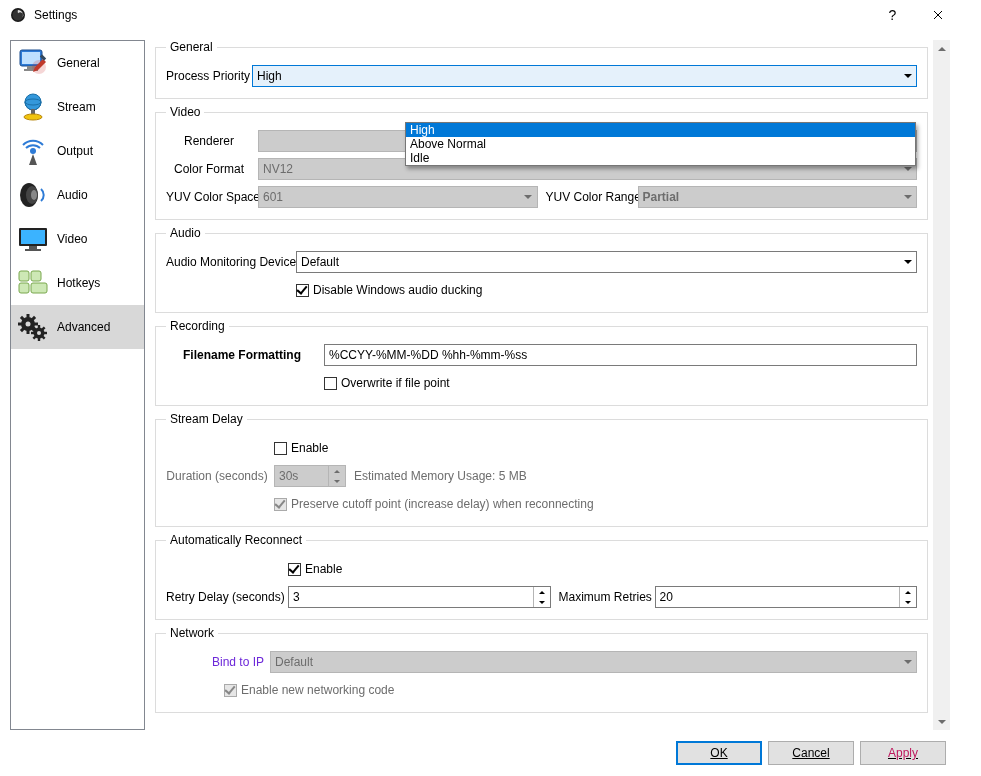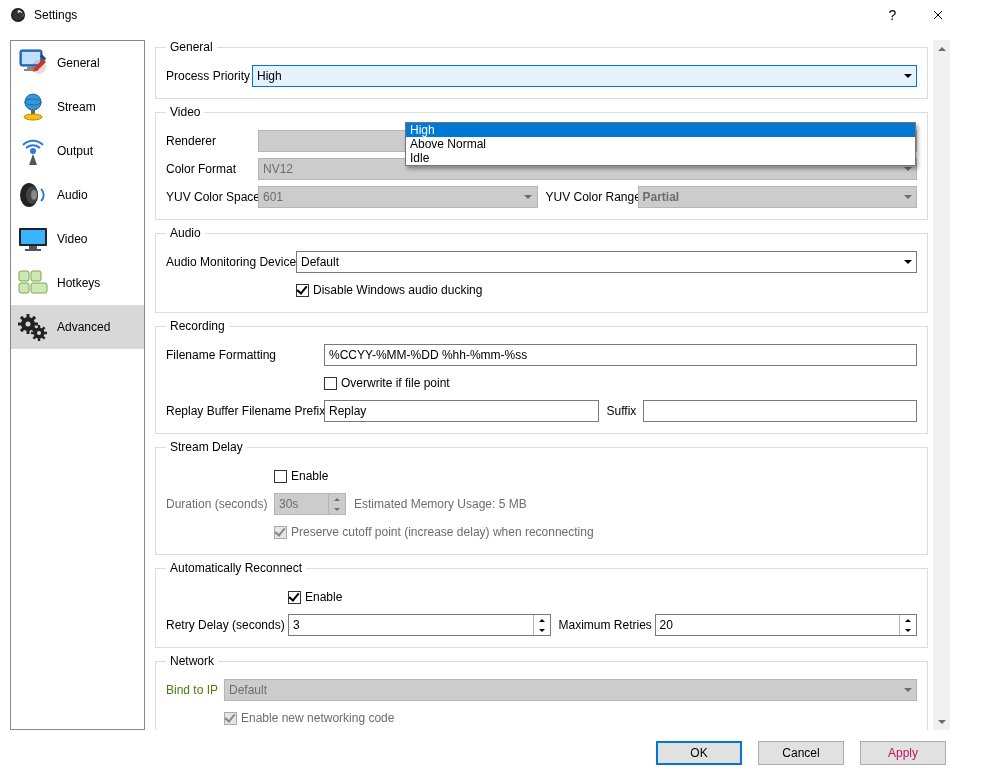--- a/index.html
+++ b/index.html
@@ -17,40 +17,40 @@
   .side-item .icon { width:32px; height:32px; flex:0 0 32px; }
   .content { flex:1; position:relative; overflow:hidden; }
   .scrollarea { position:absolute; inset:0; padding-right:22px; }
   .scrollbar { position:absolute; right:0; top:0; width:17px; height:100%; background:#f0f0f0; }
   .sb-arrow { position:absolute; width:17px; height:17px; left:0; background:#f0f0f0; display:flex; align-items:center; justify-content:center; }
   .sb-arrow.up { top:0; }
   .sb-arrow.down { bottom:0; }
   fieldset.group { border:1px solid #dcdcdc; margin:0 0 6px 0; padding:6px 10px 10px 10px; }
   fieldset.group > legend { padding:0 4px; color:#000; }
   .row { display:flex; align-items:center; min-height:24px; margin-top:4px; }
-  .lbl { text-align:left; padding-right:6px; white-space:nowrap; }
+  .lbl { text-align:center; padding-right:6px; white-space:nowrap; }
   .combo, .textin, .spin {
     height:22px; border:1px solid #7a7a7a; background:#fff; display:flex; align-items:center; padding:0 4px; position:relative;
   }
   .combo.disabled, .textin.disabled, .spin.disabled { background:#cccccc; color:#6d6d6d; border-color:#b5b5b5; }
   .combo .arrow, .spin .arrows { position:absolute; right:0; top:0; bottom:0; width:17px; display:flex; flex-direction:column; }
   .combo .arrow { align-items:center; justify-content:center; }
   .spin .arrows > div { flex:1; display:flex; align-items:center; justify-content:center; border-left:1px solid #b5b5b5; }
   .combo.open { background:#e5f1fb; border-color:#0078d7; }
   .tri-down { width:0; height:0; border-left:4px solid transparent; border-right:4px solid transparent; border-top:4px solid #000; }
   .tri-down.dim { border-top-color:#6d6d6d; }
   .tri-up { width:0; height:0; border-left:4px solid transparent; border-right:4px solid transparent; border-bottom:4px solid #000; }
   .tri-up.dim { border-bottom-color:#6d6d6d; }
   .chk { width:13px; height:13px; border:1px solid #333; margin-right:4px; position:relative; background:#fff; flex:0 0 13px; }
   .chk.checked::after { content:""; position:absolute; left:2px; top:-1px; width:4px; height:8px; border:solid #000; border-width:0 2px 2px 0; transform:rotate(40deg); }
   .chk.disabled { border-color:#aaa; background:#e6e6e6; }
   .chk.disabled.checked::after { border-color:#888; }
   label.cklabel { display:flex; align-items:center; }
   label.cklabel.disabled { color:#6d6d6d; }
-  .footer { position:absolute; left:16px; right:0; bottom:0; height:46px; display:flex; align-items:center; justify-content:flex-end; gap:16px; padding:0 14px; }
+  .footer { position:absolute; left:16px; right:0; bottom:0; height:46px; display:flex; align-items:center; justify-content:flex-end; gap:6px; padding:0 14px;text-decoration:underline; }
   .btn { min-width:86px; height:24px; border:1px solid #adadad; background:#e1e1e1; display:flex; align-items:center; justify-content:center; padding:0 10px; }
   .btn.primary { border:2px solid #0078d7; background:#e1e1e1; }
   .btn.disabled { color:#be185d; }
   
   .dropdown-list { position:absolute; left:250px; right:34px; top:82px; background:#fff; border:1px solid #767676; box-shadow:2px 3px 4px rgba(0,0,0,0.35); z-index:50; }
   .dropdown-list .opt { height:14px; display:flex; align-items:center; padding:0 4px; }
   .dropdown-list .opt.sel { background:#0078d7; color:#fff; }
 </style>
 </head>
 <body>
@@ -254,42 +254,32 @@
             <label class="cklabel">
               <span class="chk checked"></span>
               <span>Disable Windows audio ducking</span>
             </label>
           </div>
         </fieldset>
 
         <fieldset class="group">
           <legend>Recording</legend>
           <div class="row">
-            <div class="lbl" style="width:158px;">Filename Formatting</div>
+            <div class="lbl" style="width:158px;font-weight:bold;">Filename Formatting</div>
             <div class="textin" style="flex:1;">
               <span>%CCYY-%MM-%DD %hh-%mm-%ss</span>
             </div>
           </div>
           <div class="row">
             <div style="width:158px;"></div>
             <label class="cklabel">
               <span class="chk"></span>
               <span>Overwrite if file point</span>
             </label>
           </div>
-          <div class="row">
-            <div class="lbl" style="width:158px;">Replay Buffer Filename Prefix</div>
-            <div class="textin" style="flex:1;">
-              <span>Replay</span>
-            </div>
-            <div class="lbl" style="width:44px; padding-left:8px;">Suffix</div>
-            <div class="textin" style="flex:1;">
-              <span></span>
-            </div>
-          </div>
         </fieldset>
 
         <fieldset class="group">
           <legend>Stream Delay</legend>
           <div class="row">
             <div style="width:108px;"></div>
             <label class="cklabel">
               <span class="chk"></span>
               <span>Enable</span>
             </label>
@@ -351,21 +341,21 @@
                     <div class="tri-down" style="border-width:3px 3px 0 3px;"></div>
                   </div>
                 </div>
             </div>
           </div>
         </fieldset>
 
         <fieldset class="group">
           <legend>Network</legend>
           <div class="row">
-            <div class="lbl" style="width:58px; color:#4d7c0f;">Bind to IP</div>
+            <div class="lbl" style="width:58px; color:#6d28d9;margin-left:46px;">Bind to IP</div>
             <div class="combo disabled" style="flex:1;">
               <span>Default</span>
               <div class="arrow">
                   <div class="tri-down dim"></div>
                 </div>
             </div>
           </div>
           <div class="row">
             <div style="width:58px;"></div>
             <label class="cklabel disabled">

